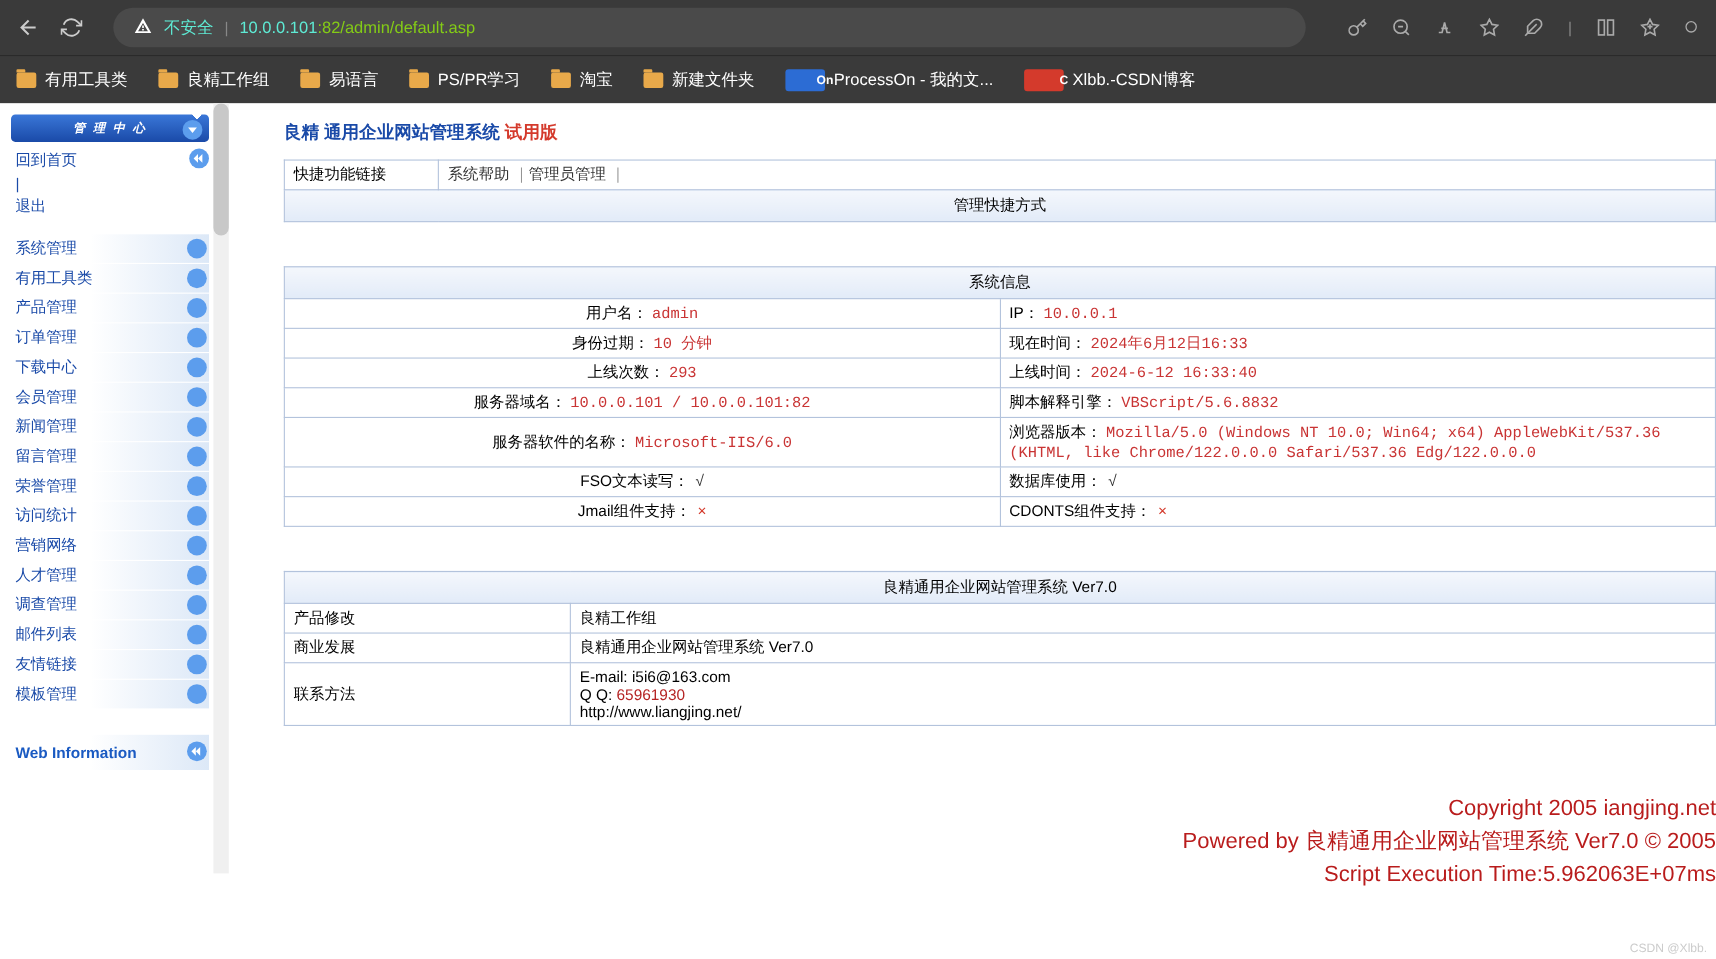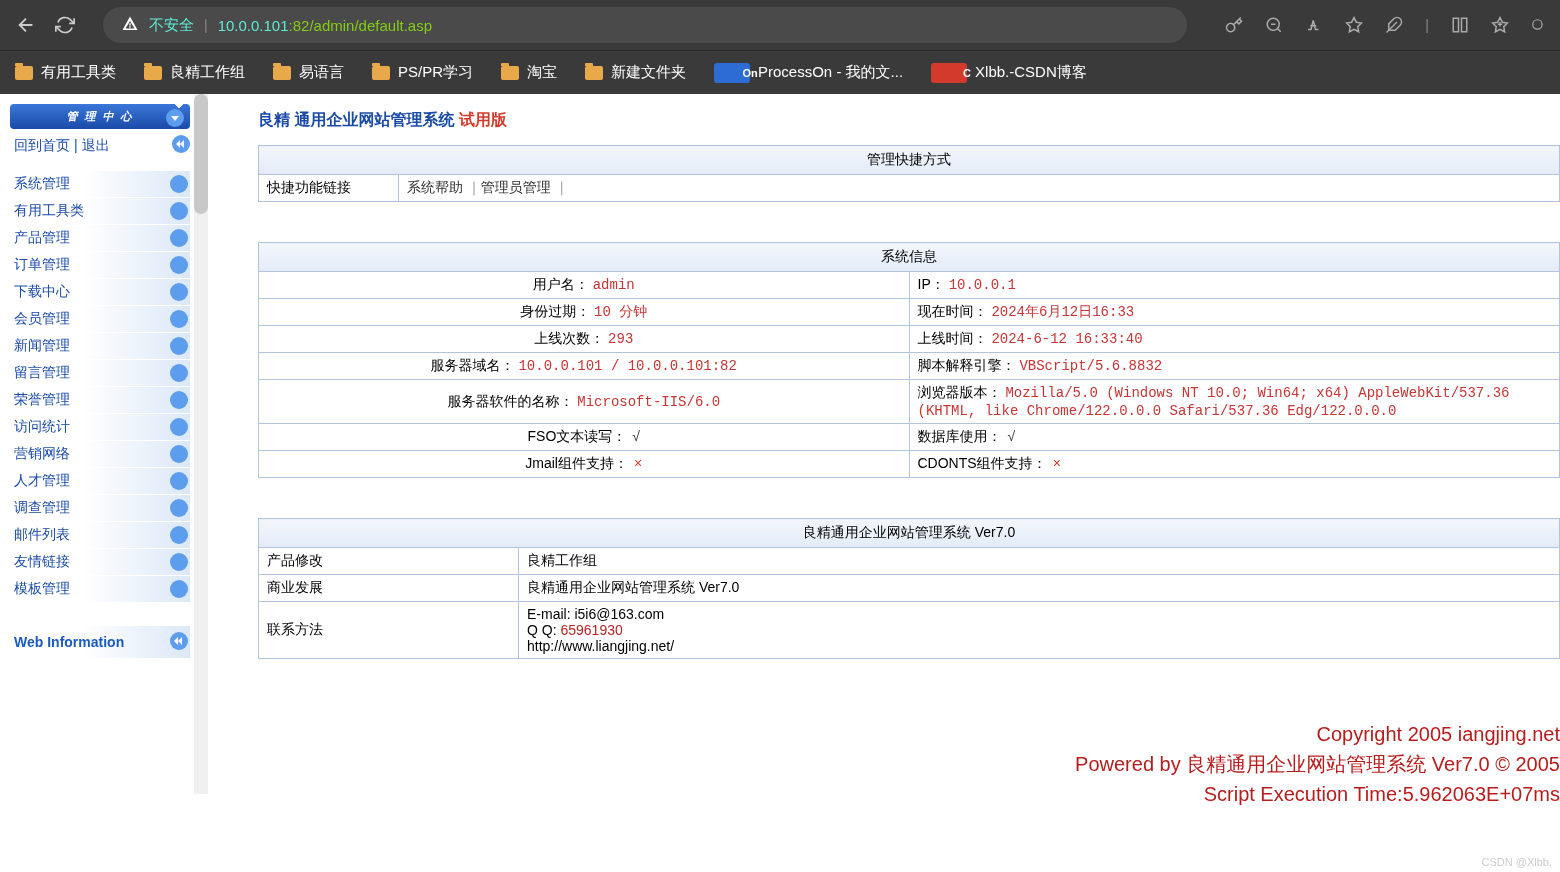--- a/index.html
+++ b/index.html
@@ -36,21 +36,21 @@
     .panel-header { background: linear-gradient(#3a77d8, #1a4aa8); color: #fff; font-weight: bold; text-align: center; padding: 5px 0; border-radius: 4px; position: relative; font-size: 11px; font-style: italic; letter-spacing: 2px; }
     .chevron-badge { position: absolute; right: 6px; top: 5px; width: 18px; height: 18px; background: #5c9ded; border-radius: 50%; display: flex; align-items: center; justify-content: center; }
     .chevron-down::before { content: ''; border-left: 4px solid transparent; border-right: 4px solid transparent; border-top: 5px solid #fff; display: block; }
     .chevron-double::before, .chevron-double::after { content: ''; border-left: 4px solid transparent; border-right: 4px solid transparent; border-top: 4px solid #fff; display: block; position: absolute; }
     .chevron-double::before { top: 5px; }
     .chevron-double::after { top: 10px; }
     .chevron-left-d::before, .chevron-left-d::after { content: ''; border-top: 4px solid transparent; border-bottom: 4px solid transparent; border-right: 4px solid #fff; display: block; position: absolute; }
     .chevron-left-d::before { left: 4px; top: 5px; }
     .chevron-left-d::after { left: 8px; top: 5px; }
     
-    .nav-links { padding: 8px 4px; display: flex; align-items: flex-start; gap: 4px; position: relative; }
+    .nav-links { padding: 8px 4px; display: flex; align-items: flex-start; gap: 4px; position: relative; flex-direction: column; }
     .nav-links a { color: #1a4aa8; text-decoration: none; font-size: 14px; }
     .nav-links .sep { color: #1a4aa8; }
     .nav-links .chevron-badge { right: 0; top: 6px; }
     
     .menu { margin-top: 8px; }
     .menu-item { display: flex; justify-content: space-between; align-items: center; padding: 4px 2px 4px 4px; cursor: pointer; background: linear-gradient(to right, #fff 40%, #dce8f7); margin-bottom: 1px; }
     .menu-item a { color: #1a4aa8; text-decoration: none; font-size: 14px; }
     .menu-item .chevron-badge { position: static; }
     
     .web-info-header { color: #1a5ac2; font-weight: bold; padding: 8px 4px; margin-top: 24px; position: relative; background: linear-gradient(to right, #fff 40%, #dce8f7); }
@@ -286,26 +286,26 @@
 
   <div class="content">
     <div class="page-title">
       <span class="title-main">良精 通用企业网站管理系统</span>
       <span class="title-trial">试用版</span>
     </div>
 
     <table class="admin-table">
       <tbody>
           <tr>
-            <th colspan="2">管理快捷方式</th>
-          </tr>
-      <tr>
         <td class="label-cell">快捷功能链接</td>
         <td class="links-cell" id="shortcut-links"><a href="#">系统帮助</a><span class="links-sep">｜</span><a href="#">管理员管理</a><span class="links-sep">｜</span></td>
       </tr>
+      <tr>
+            <th colspan="2">管理快捷方式</th>
+          </tr>
     </tbody>
       </table>
 
     <table class="admin-table sys-info">
       <tbody>
           <tr>
             <th colspan="2">系统信息</th>
           </tr>
       </tbody>
         <tbody id="sysinfo-body">

